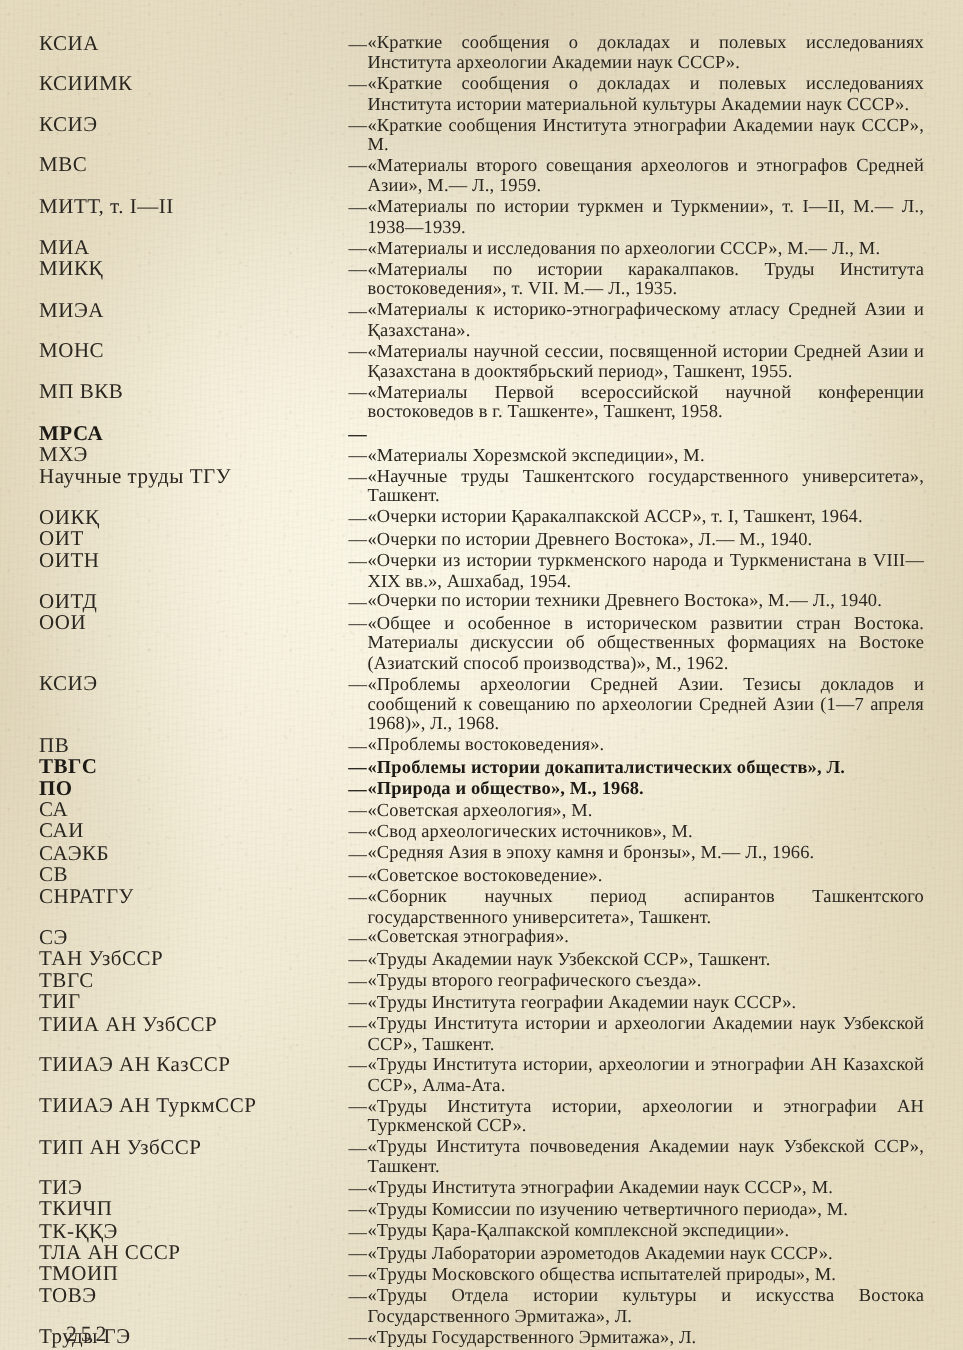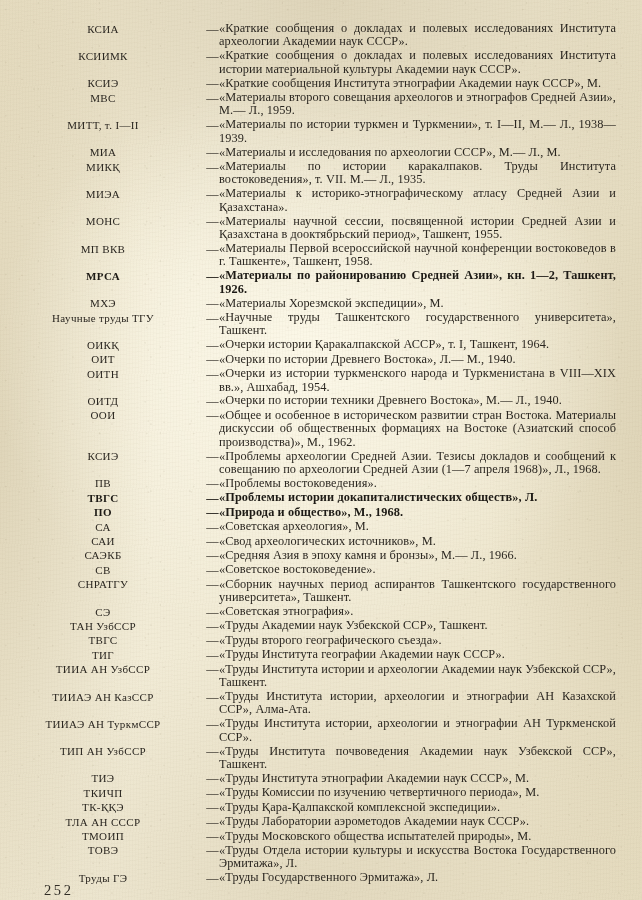--- a/index.html
+++ b/index.html
@@ -66,26 +66,27 @@
   .entry {
     display: flex;
     align-items: flex-start;
     width: 100%;
     margin-bottom: 0.5px;
   }
 
   .label-col {
     flex: 0 0 206px;
     width: 206px;
-    text-align: center;
-    font-size: 11px;
+    text-align: left;
+    font-size: 14px;
     line-height: 13.4px;
     letter-spacing: 0.35px;
     white-space: pre-line;
     padding-top: 0.5px;
+    margin-left: 26px;
   }
   .dash-col {
     flex: 0 0 13px;
     width: 13px;
     text-align: center;
     font-size: 12.3px;
     line-height: 13.4px;
     padding-top: 0.5px;
   }
 
@@ -167,21 +168,20 @@
         <div class="text-col">«Материалы научной сессии, посвященной истории Средней Азии и Қазахстана в дооктябрьский период», Ташкент, 1955.</div>
       </div>
       <div class="entry">
         <div class="label-col">МП ВКВ</div>
         <div class="dash-col">—</div>
         <div class="text-col">«Материалы Первой всероссийской научной конференции востоковедов в г. Ташкенте», Ташкент, 1958.</div>
       </div>
       <div class="entry ink-dark">
         <div class="label-col">МРСА</div>
         <div class="dash-col">—</div>
-        <div class="text-col">«Материалы по районированию Средней Азии», кн. 1—2, Ташкент, 1926.</div>
       </div>
       <div class="entry">
         <div class="label-col">МХЭ</div>
         <div class="dash-col">—</div>
         <div class="text-col">«Материалы Хорезмской экспедиции», М.</div>
       </div>
       <div class="entry">
         <div class="label-col">Научные труды ТГУ</div>
         <div class="dash-col">—</div>
         <div class="text-col">«Научные труды Ташкентского государственного университета», Ташкент.</div>

